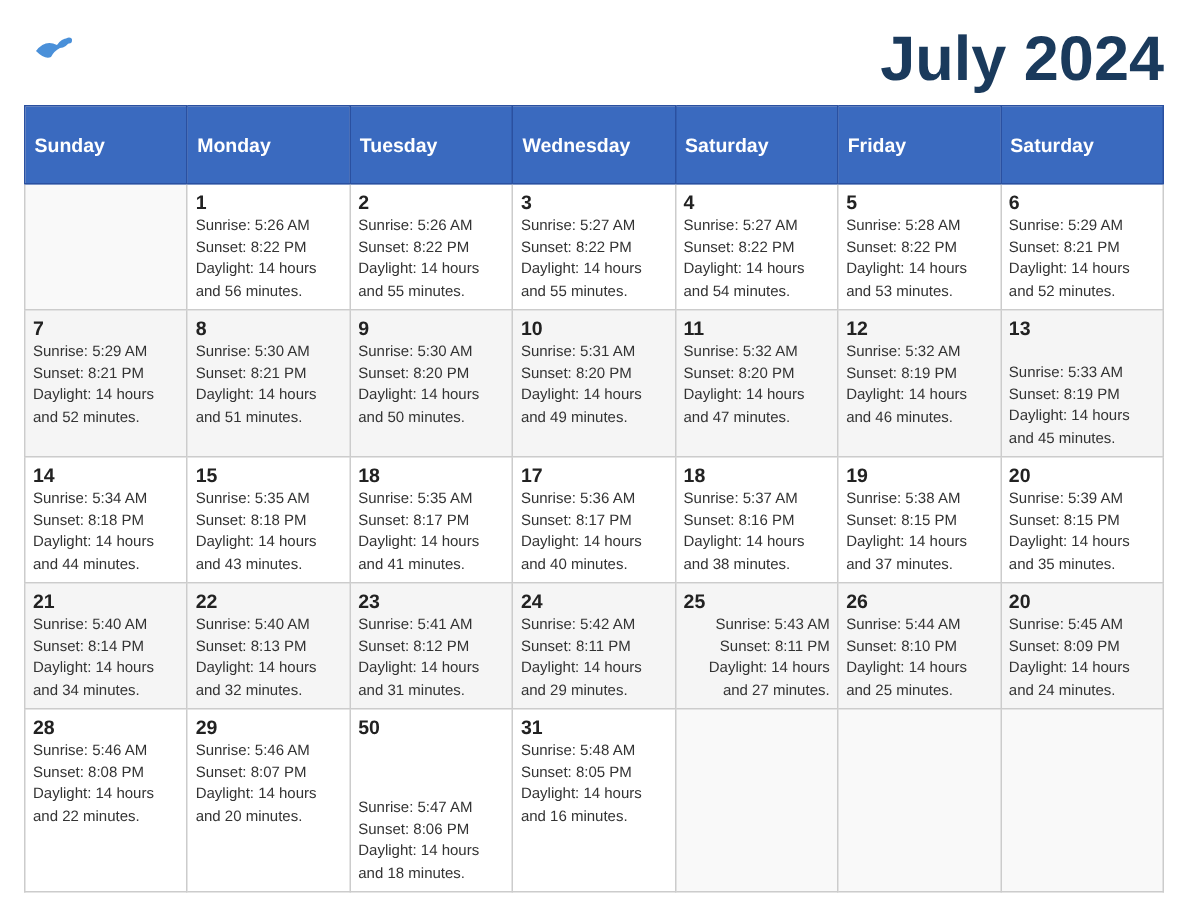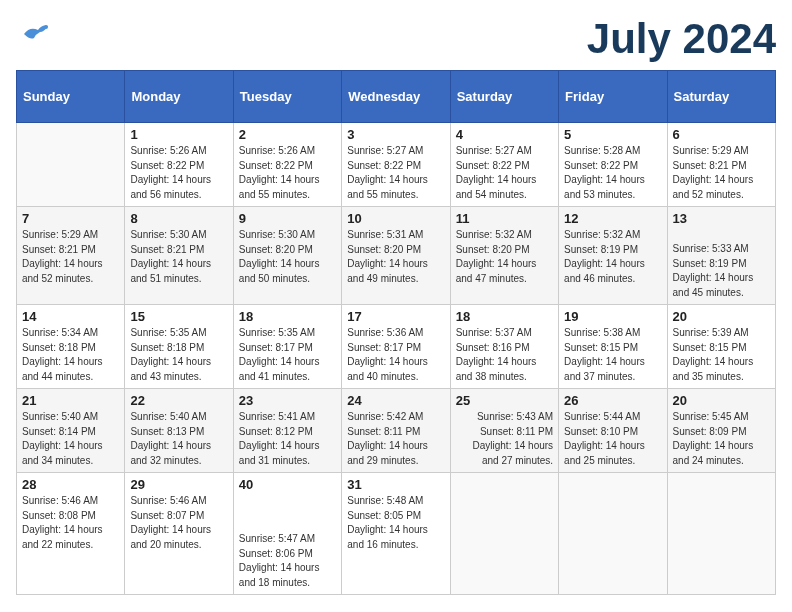--- a/index.html
+++ b/index.html
@@ -331,21 +331,21 @@
 and 22 minutes.</div>
         </td>
         <td>
           <span class="day-num">29</span>
           <div class="day-info" style="white-space: pre-line;">Sunrise: 5:46 AM
 Sunset: 8:07 PM
 Daylight: 14 hours
 and 20 minutes.</div>
         </td>
         <td>
-          <span class="day-num">40</span>
+          <span class="day-num">50</span>
           <div class="day-info" style="white-space: pre-line; margin-top: 40px;">Sunrise: 5:47 AM
 Sunset: 8:06 PM
 Daylight: 14 hours
 and 18 minutes.</div>
         </td>
         <td>
           <span class="day-num">31</span>
           <div class="day-info" style="white-space: pre-line;">Sunrise: 5:48 AM
 Sunset: 8:05 PM
 Daylight: 14 hours

